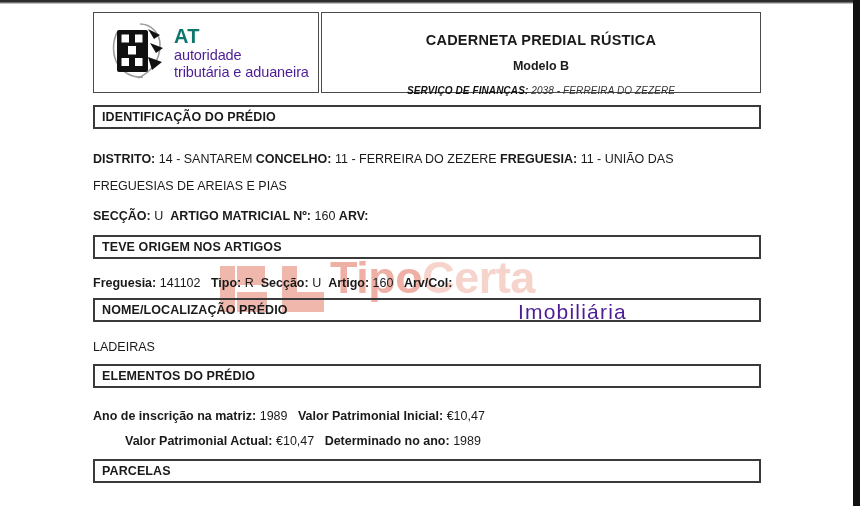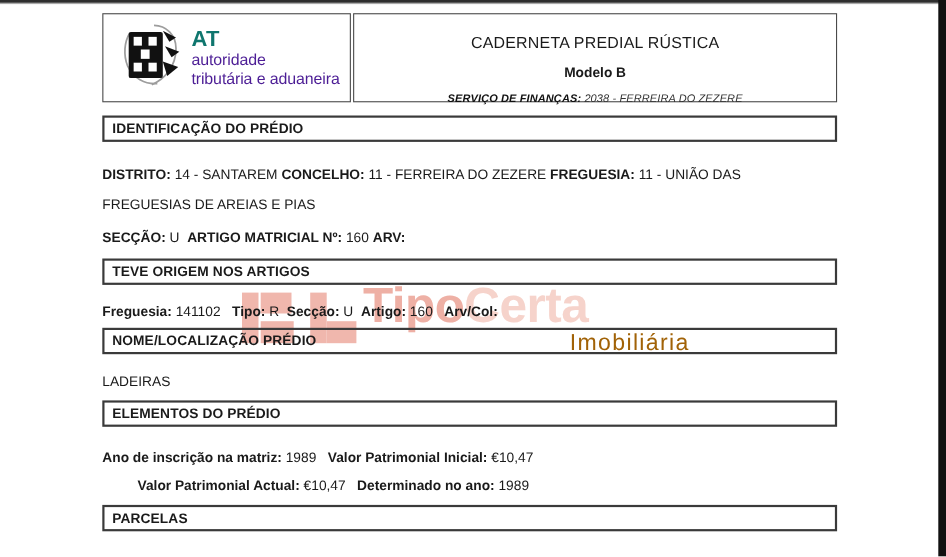--- a/index.html
+++ b/index.html
@@ -87,21 +87,21 @@
     line-height: 52px;
     white-space: nowrap;
   }
   .wm-base  { color: #eeb0a5; }
   .wm-certa { color: #f6d3cb; }
   .wm-sub {
     position: absolute;
     left: 300px;
     top: 48px;
     font-size: 21px;
-    color: #a16207;
+    color: #4c1d95;
     letter-spacing: 1.2px;
     white-space: nowrap;
   }
 
   
   .header-row {
     position: relative;
     display: flex;
     align-items: stretch;
     height: 81px;
@@ -143,21 +143,21 @@
     letter-spacing: 0.3px;
   }
   .logo-l2, .logo-l3 {
     font-size: 14.5px;
     color: #4c1d95;
     letter-spacing: -0.1px;
   }
 
   .doc-title {
     font-size: 14.5px;
-    font-weight: normal;
+    font-weight: bold;
     letter-spacing: 0.2px;
     margin-bottom: 11px;
     margin-top: 20px;
   }
   .doc-model {
     font-size: 12.5px;
     font-weight: bold;
     margin-bottom: 12px;
   }
   .doc-service {

